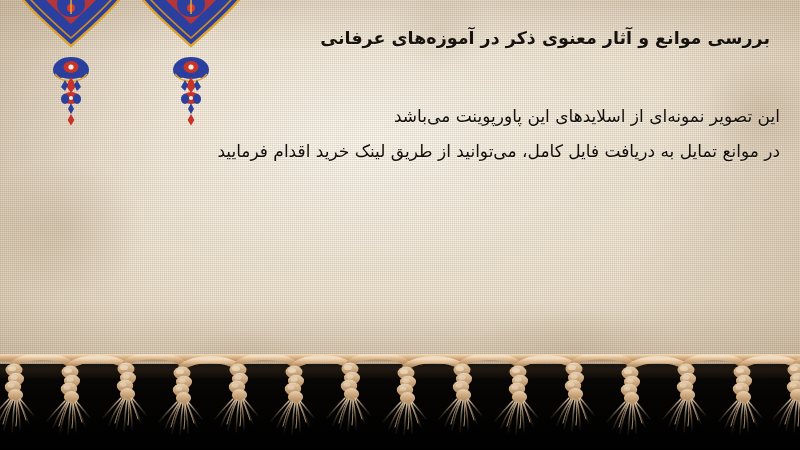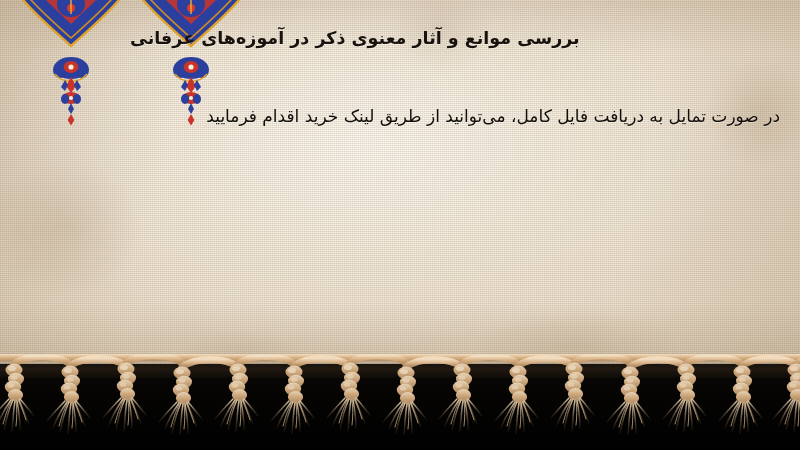--- a/index.html
+++ b/index.html
@@ -42,21 +42,21 @@
   }
 
   
   .ornament{position:absolute;top:-58px;width:126px;height:190px;}
   .orn-a{left:8px;}
   .orn-b{left:128px;}
 
   
   .title{
     position:absolute;right:30px;top:28px;width:640px;
-    text-align:left;direction:rtl;
+    text-align:right;direction:rtl;
     font-size:17.5px;font-weight:700;color:#17120d;
     letter-spacing:.2px;line-height:1.25;
     text-shadow:0 1px 0 rgba(255,255,255,.35);
   }
   .body-block{
     position:absolute;right:20px;top:108px;width:752px;
     text-align:right;direction:rtl;
   }
   .body-line{
     font-size:17px;color:#110d09;line-height:1.0;
@@ -174,21 +174,22 @@
 
   <div class="ornament orn-b">
     <svg viewBox="0 0 126 190" width="126" height="190" aria-hidden="true">
       <use href="#orn"></use>
     </svg>
   </div>
 
   <div class="title">بررسی موانع و آثار معنوی ذکر در آموزه‌های عرفانی</div>
 
   <div class="body-block">
-    <p class="body-line">در صورت تمایل به دریافت فایل کامل، می‌توانید از طریق لینک خرید اقدام فرمایید</p>
+    <p class="body-line">این تصویر نمونه‌ای از اسلایدهای این پاورپوینت می‌باشد</p>
+    <p class="body-line">در موانع تمایل به دریافت فایل کامل، می‌توانید از طریق لینک خرید اقدام فرمایید</p>
   </div>
 
   <div class="black-band"></div>
   <div class="edge-shadow"></div>
 
   <div class="fringe-row">
     <svg viewBox="0 0 800 96" width="800" height="96" preserveAspectRatio="none" aria-hidden="true">
       <defs>
         <linearGradient id="ropeG" x1="0" y1="0" x2="0" y2="1">
           <stop offset="0%" stop-color="#f2dec2"></stop>

